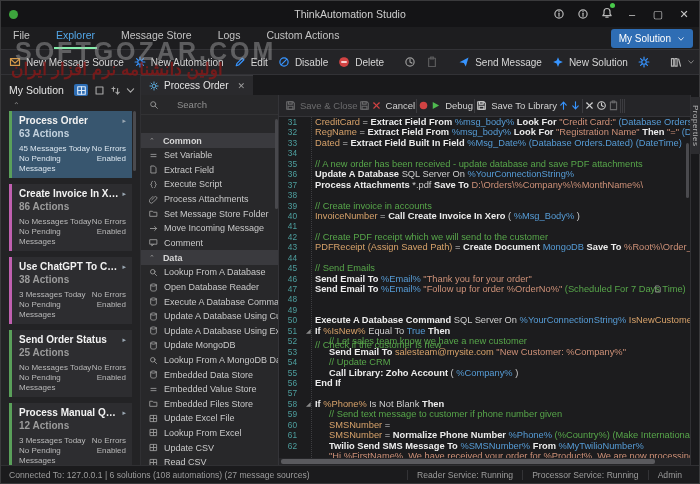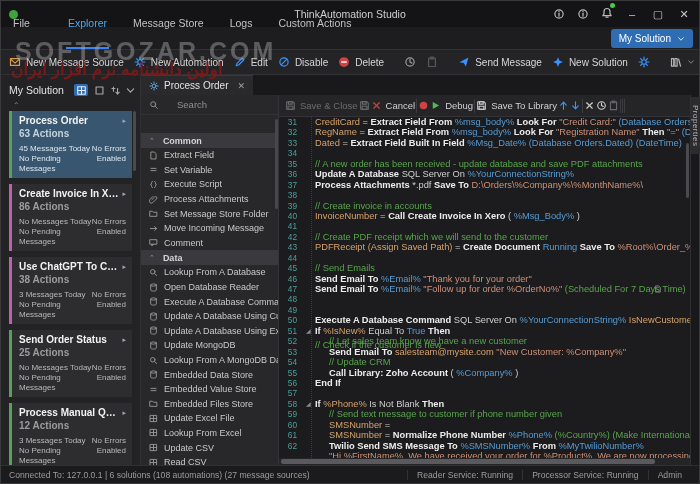--- a/index.html
+++ b/index.html
@@ -16,21 +16,21 @@
   .title-right { margin-left:auto; display:flex; align-items:center; gap:12px; color:#b9b9b9; z-index:2;}
   .title-right .ic { width:12px; height:12px; }
   .bell-wrap { position:relative; }
   .bell-dot { position:absolute; right:-2px; top:-2px; width:5px; height:5px; border-radius:50%; background:#49c94b; }
   .winbtn { font-size:11px; color:#c9c9c9; width:14px; text-align:center; cursor:default; }
 
   
   .menubar { height:22px; background:#1d1d1f; display:flex; align-items:flex-end;
              padding:0 10px; gap:22px; flex:0 0 auto; position:relative; }
   .menu-item { font-size:10.5px; color:#c3c3c3; padding:3px 2px 5px; }
-  .menu-item.active { color:#53a7e8; border-bottom:2px solid #3b82f6; padding-bottom:18px;margin-left:12px; }
+  .menu-item.active { color:#53a7e8; border-bottom:2px solid #86efac; padding-bottom:6px; }
   .solution-btn { position:absolute; right:6px; top:2px; background:#2e6db4; color:#fff;
                   font-size:10px; border-radius:3px; padding:4px 8px; display:flex; gap:6px; align-items:center;}
   .solution-btn .ic { width:8px; height:8px; }
 
   
   .toolbar { height:26px; background:#242427; border-top:1px solid #323236; border-bottom:1px solid #323236;
              display:flex; align-items:center; padding:0 8px; gap:10px; flex:0 0 auto; }
   .tb-btn { display:flex; align-items:center; gap:5px; font-size:10px; color:#d6d6d6; white-space:nowrap; }
   .tb-btn .ic { width:12px; height:12px; }
   .tb-btn.dim { opacity:.45; }
@@ -449,33 +449,33 @@
             <span>Search</span>
           </div>
           <div class="ap-list" id="ap-list">
               <div class="ap-section">
                 <span class="chev">⌃</span>
                 <span>Common</span>
               </div>
               <div class="ap-item">
                 <span class="ic">
                   <svg viewBox="0 0 16 16" fill="none" stroke="currentColor" stroke-width="1.6" stroke-linecap="round" stroke-linejoin="round">
-                    <path d="M4 1.8h5.5L12.5 5v9.2H4z"></path>
-                  </svg>
-                </span>
-                <span>Extract Field</span>
-              </div>
-              <div class="ap-item">
-                <span class="ic">
-                  <svg viewBox="0 0 16 16" fill="none" stroke="currentColor" stroke-width="1.6" stroke-linecap="round" stroke-linejoin="round">
                     <line x1="3.5" y1="6" x2="12.5" y2="6"></line>
                     <line x1="3.5" y1="10" x2="12.5" y2="10"></line>
                   </svg>
                 </span>
                 <span>Set Variable</span>
+              </div>
+              <div class="ap-item">
+                <span class="ic">
+                  <svg viewBox="0 0 16 16" fill="none" stroke="currentColor" stroke-width="1.6" stroke-linecap="round" stroke-linejoin="round">
+                    <path d="M4 1.8h5.5L12.5 5v9.2H4z"></path>
+                  </svg>
+                </span>
+                <span>Extract Field</span>
               </div>
               <div class="ap-item">
                 <span class="ic">
                   <svg viewBox="0 0 16 16" fill="none" stroke="currentColor" stroke-width="1.6" stroke-linecap="round" stroke-linejoin="round">
                     <path d="M6 2.5C4.5 2.5 4.5 4 4.5 5.5S4 8 2.8 8c1.2 0 1.7 1 1.7 2.5S4.5 13.5 6 13.5"></path>
                     <path d="M10 2.5c1.5 0 1.5 1.5 1.5 3S12 8 13.2 8c-1.2 0-1.7 1-1.7 2.5s0 3-1.5 3"></path>
                   </svg>
                 </span>
                 <span>Execute Script</span>
               </div>
@@ -814,21 +814,21 @@
               <div class="code-row">
                 <span class="gutter">41</span>
                 <span class="code-content" style="padding-left: 10px;"></span>
               </div>
               <div class="code-row">
                 <span class="gutter">42</span>
                 <span class="code-content" style="padding-left: 10px;"><span class="sg-c">// Create PDF receipt which we will send to the customer</span></span>
               </div>
               <div class="code-row">
                 <span class="gutter">43</span>
-                <span class="code-content" style="padding-left: 10px;"><span class="sg-v">PDFReceipt (Assign Saved Path)</span><span class="sg-p"> = </span><span class="sg-k">Create Document</span><span class="sg-b"> Running</span><span class="sg-k"> Save To</span><span class="sg-s"> %Root%\Order_%Reference%.pdf</span></span>
+                <span class="code-content" style="padding-left: 10px;"><span class="sg-v">PDFReceipt (Assign Saved Path)</span><span class="sg-p"> = </span><span class="sg-k">Create Document</span><span class="sg-b"> MongoDB</span><span class="sg-k"> Save To</span><span class="sg-s"> %Root%\Order_%Reference%.pdf</span></span>
               </div>
               <div class="code-row">
                 <span class="gutter">44</span>
                 <span class="code-content" style="padding-left: 10px;"></span>
               </div>
               <div class="code-row">
                 <span class="gutter">45</span>
                 <span class="code-content" style="padding-left: 10px;"><span class="sg-c">// Send Emails</span></span>
               </div>
               <div class="code-row">

